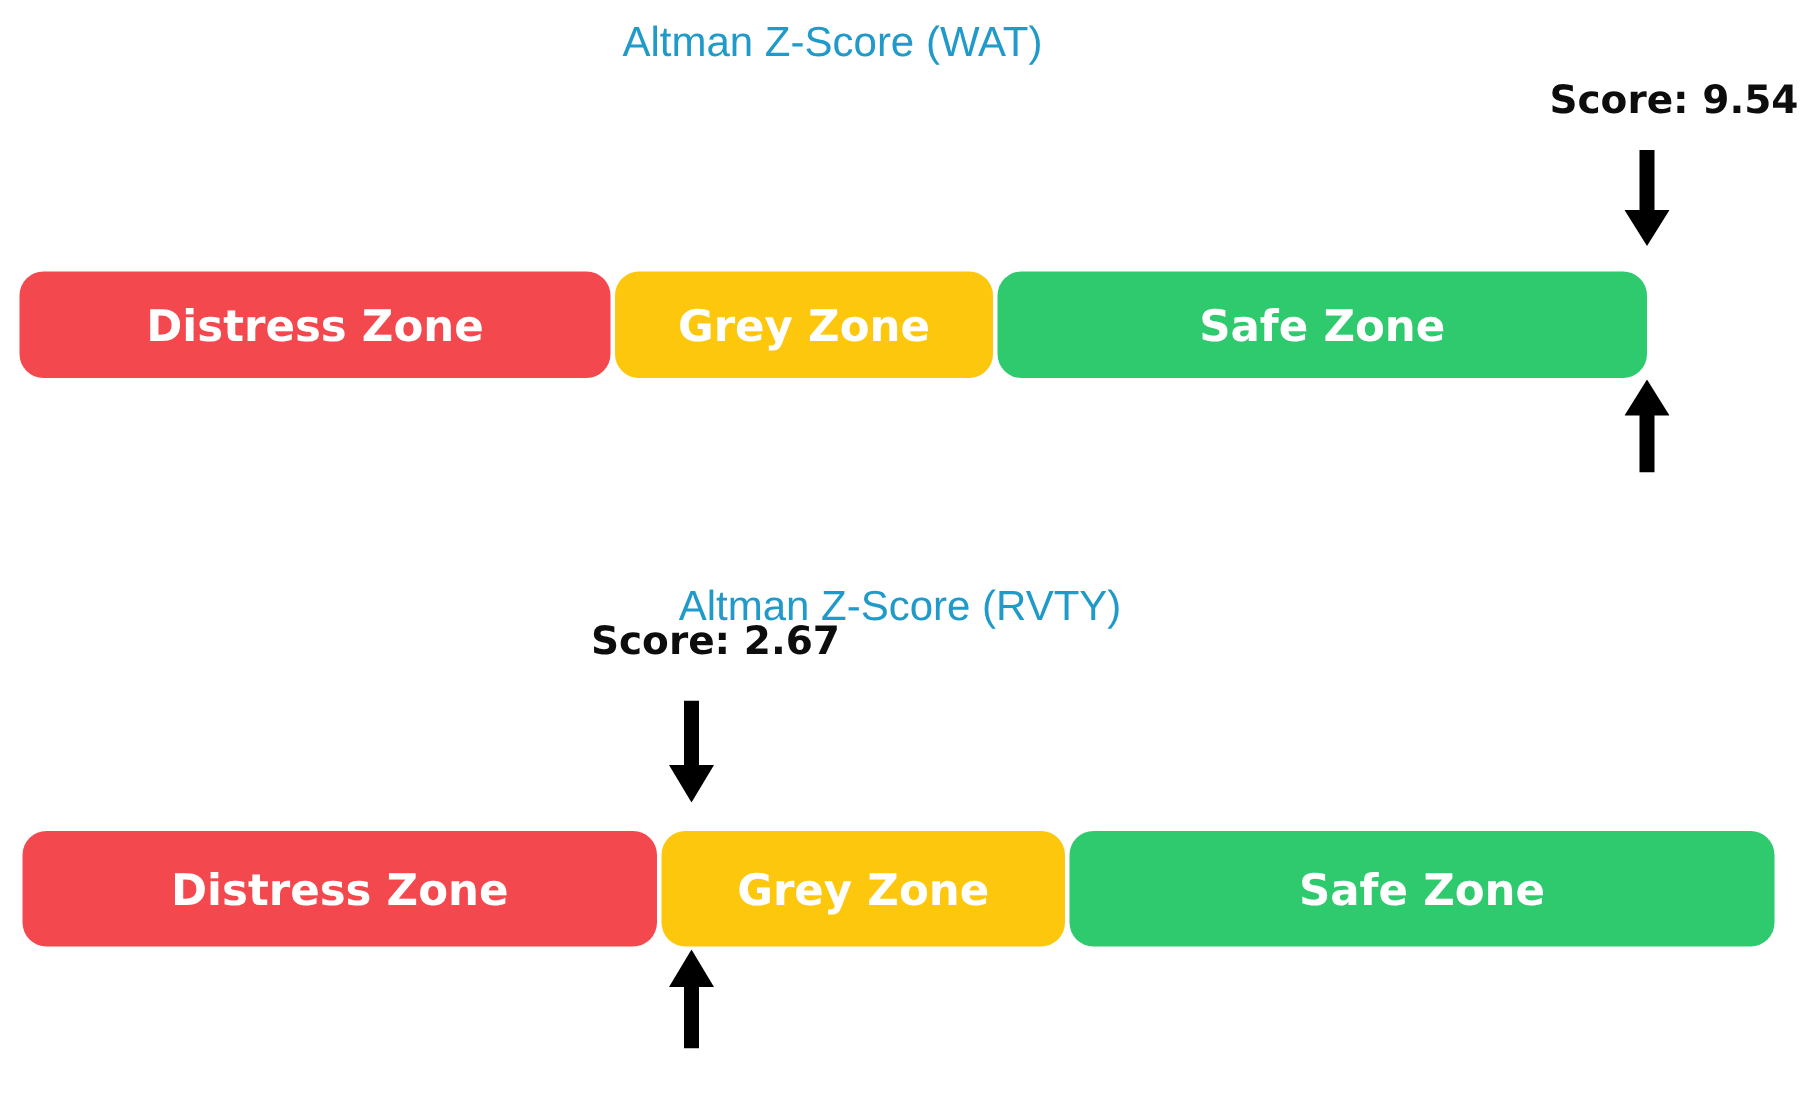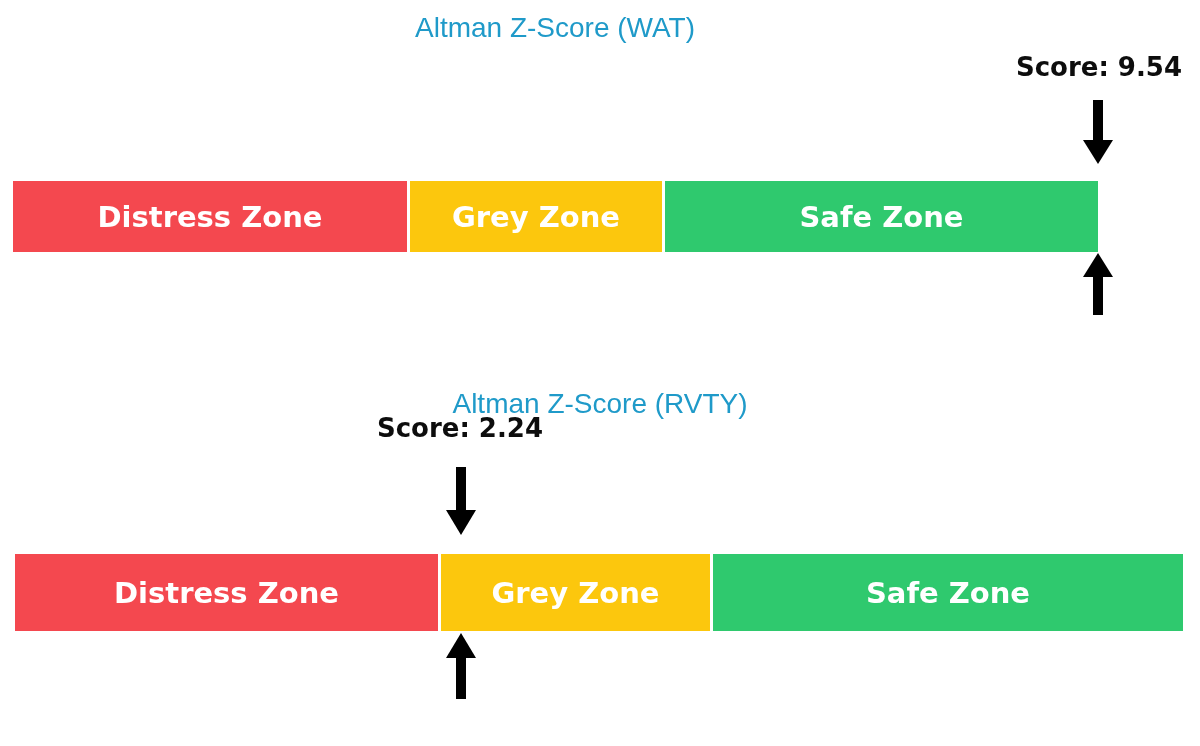--- a/index.html
+++ b/index.html
@@ -22,37 +22,38 @@
     font-family: "Liberation Sans", "DejaVu Sans", sans-serif;
   }
   .title-wat  { left: 305px; top: 12px;  width: 500px; }
   .title-rvty { left: 350px; top: 372px; width: 500px; margin-top: 16px; }
 
   .score-label {
     position: absolute;
     font-size: 26px;
     font-weight: bold;
     color: #0d0d0d;
-    text-align: center;
+    text-align: right;
     white-space: nowrap;
     font-family: "DejaVu Sans", sans-serif;
   }
   .score-wat  { left: 999px; top: 52px;  width: 200px; }
   .score-rvty { left: 360px; top: 413px; width: 200px; }
 
   .bar { position: absolute; left: 0; width: 1200px; }
   .bar-wat  { top: 165px; height: 87px; }
   .bar-rvty { top: 538px; height: 93px; }
 
   .seg {
     position: absolute;
     top: 16px; bottom: 0;
     display: flex;
     align-items: center;
     justify-content: center;
+    border-radius: 16px;
   }
   .seg span {
     color: #ffffff;
     font-weight: bold;
     font-size: 29px;
     white-space: nowrap;
     font-family: "DejaVu Sans", sans-serif;
   }
   
   .bar-wat .seg-distress { left: 13px;  width: 394px; }
@@ -103,21 +104,21 @@
       <svg viewBox="0 0 30 62" preserveAspectRatio="none" aria-hidden="true">
         <polygon points="15,0 0,24 30,24" fill="#000000"></polygon>
         <rect x="10" y="22" width="10" height="40" fill="#000000"></rect>
       </svg>
     </div>
   </section>
 
   <section>
     <div class="chart-title title-rvty">Altman Z-Score (RVTY)</div>
 
-    <div class="score-label score-rvty">Score: 2.24</div>
+    <div class="score-label score-rvty">Score: 2.67</div>
 
     <div class="arrow arrow-down-rvty">
       <svg viewBox="0 0 30 68" preserveAspectRatio="none" aria-hidden="true">
         <rect x="10" y="0" width="10" height="45" fill="#000000"></rect>
         <polygon points="0,43 30,43 15,68" fill="#000000"></polygon>
       </svg>
     </div>
 
     <div class="bar bar-rvty">
       <div class="seg seg-distress" style="background: rgb(244, 72, 79);">

